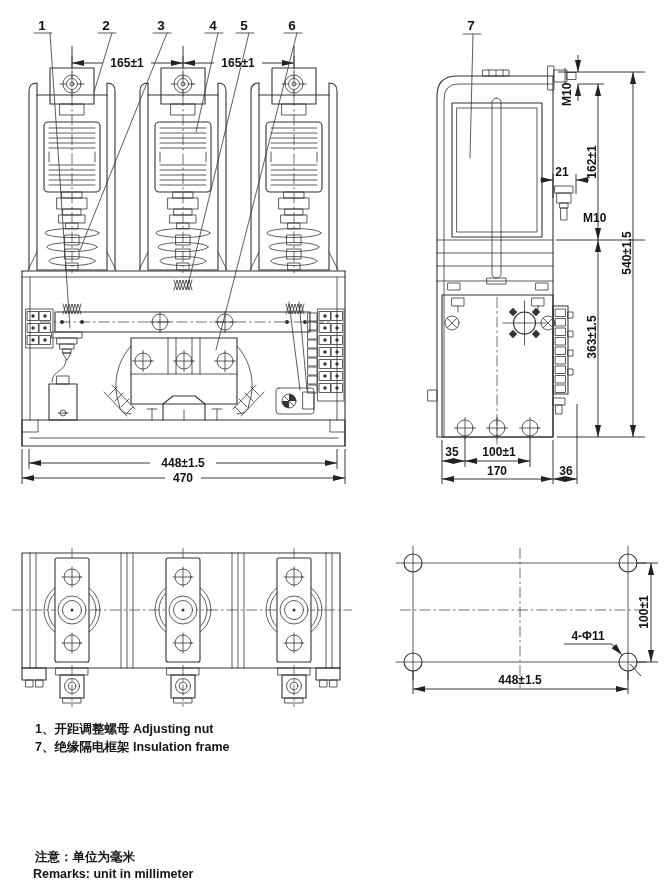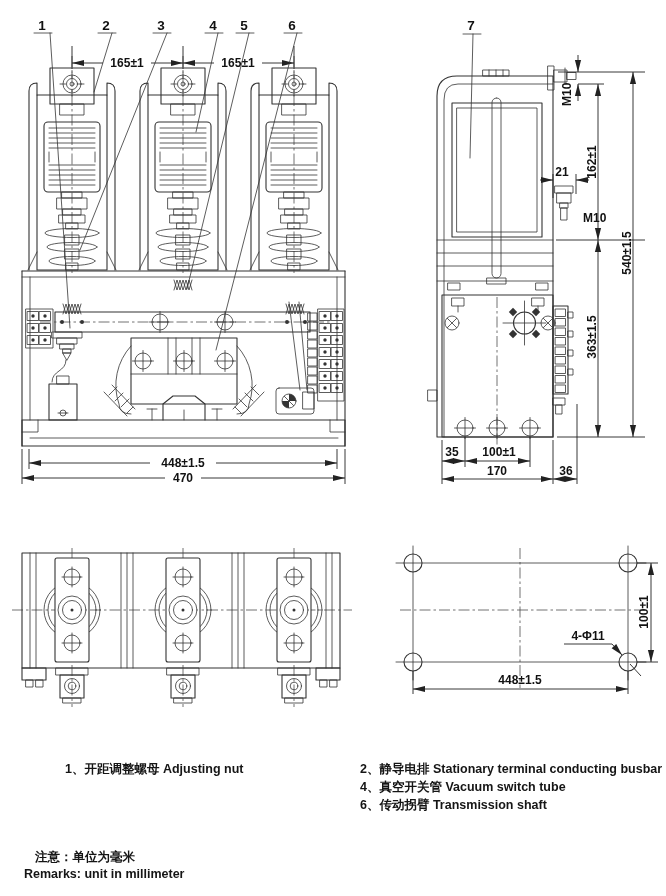--- a/index.html
+++ b/index.html
@@ -395,23 +395,19 @@
       <line class="dim" x1="413" y1="689" x2="628" y2="689" marker-start="url(#ar)" marker-end="url(#ar)"></line>
       <text class="dtxt" x="520" y="684" text-anchor="middle">448±1.5</text>
       <text class="dtxt" x="588" y="640" text-anchor="middle">4-Φ11</text>
       <line class="dim" x1="564" y1="644" x2="612" y2="644"></line>
       <line class="dim" x1="612" y1="644" x2="622" y2="655" marker-end="url(#ar)"></line>
       <line class="dim" x1="630" y1="664" x2="641" y2="676"></line>
     </g>
   </g>
 </svg>
 
-<div class="legend-col" style="left:35px;top:760px;margin-left:30px;">
+<div class="legend-col" style="left:35px;top:720px;">
   <div>1、开距调整螺母  Adjusting nut</div>
-</div>
-<div class="legend-col" style="left:360px;top:760px;">
-  <div>2、静导电排  Stationary terminal conducting busbar</div>
-  <div>4、真空开关管  Vacuum switch tube</div>
-  <div>6、传动拐臂  Transmission shaft</div>
+  <div>7、绝缘隔电框架  Insulation frame</div>
 </div>
 <div class="remark" style="left:35px;top:849px;">注意：单位为毫米</div>
-<div class="remark" style="left:24px;top:867px;">Remarks: unit in millimeter</div>
+<div class="remark" style="left:33px;top:867px;">Remarks: unit in millimeter</div>
 </div>
 
 </body></html>

